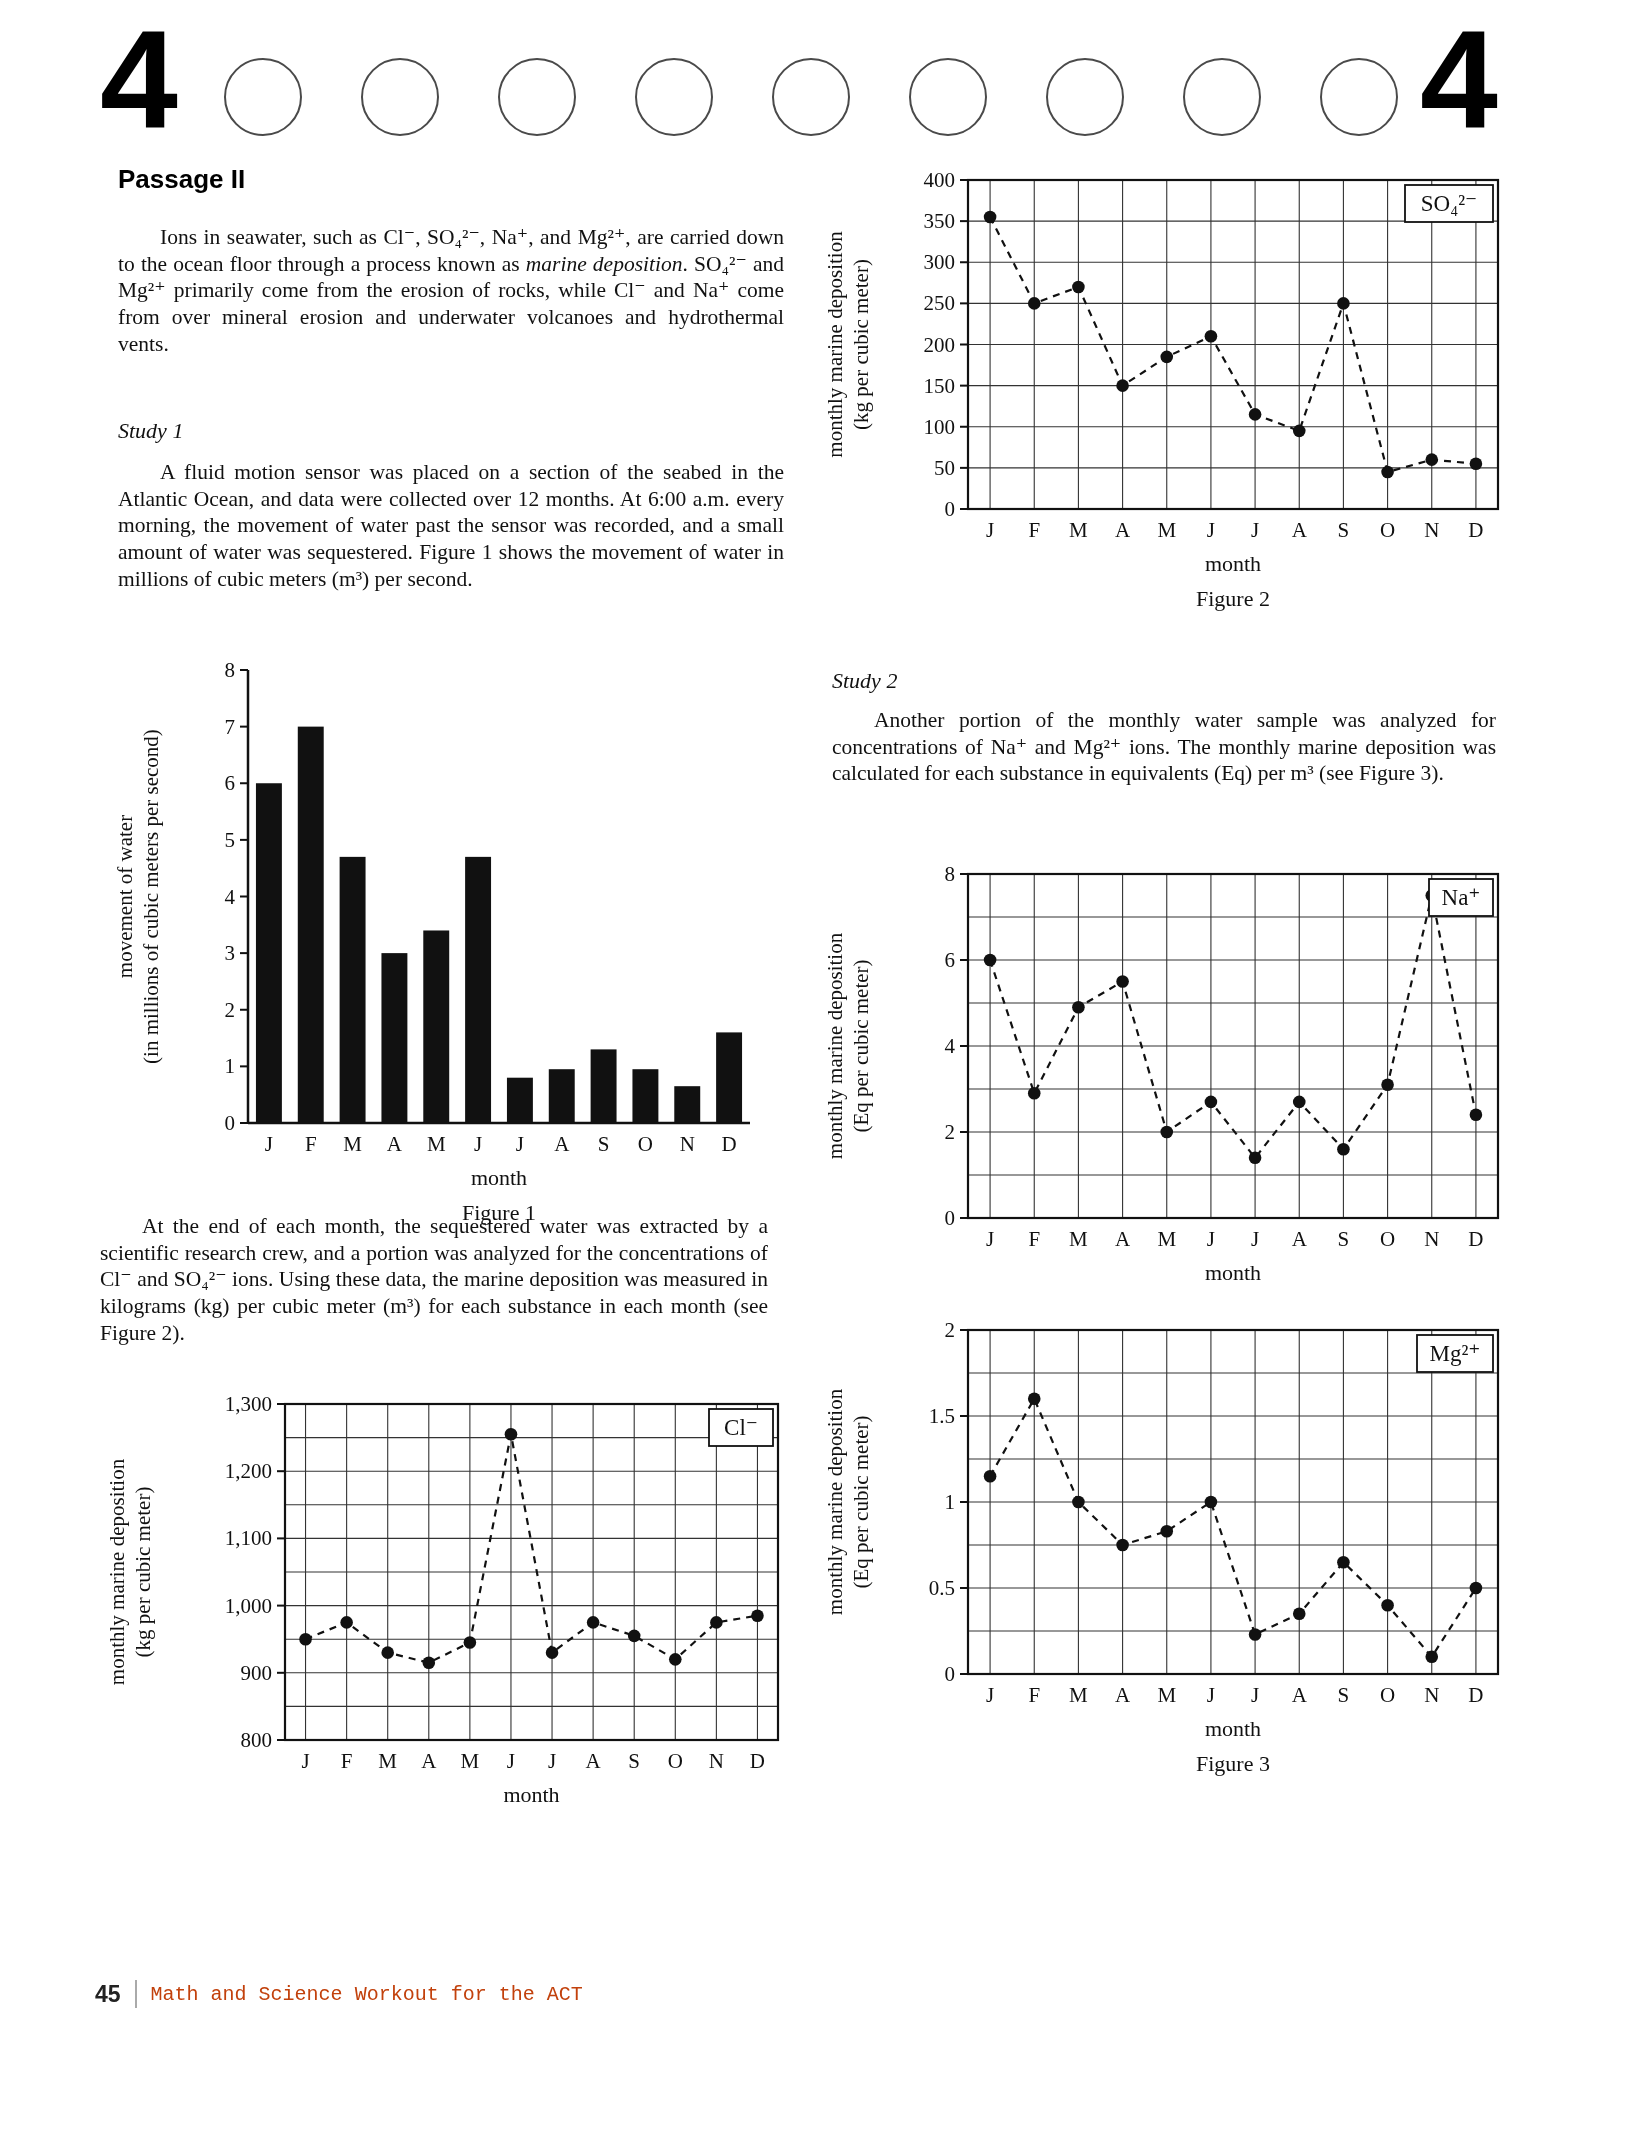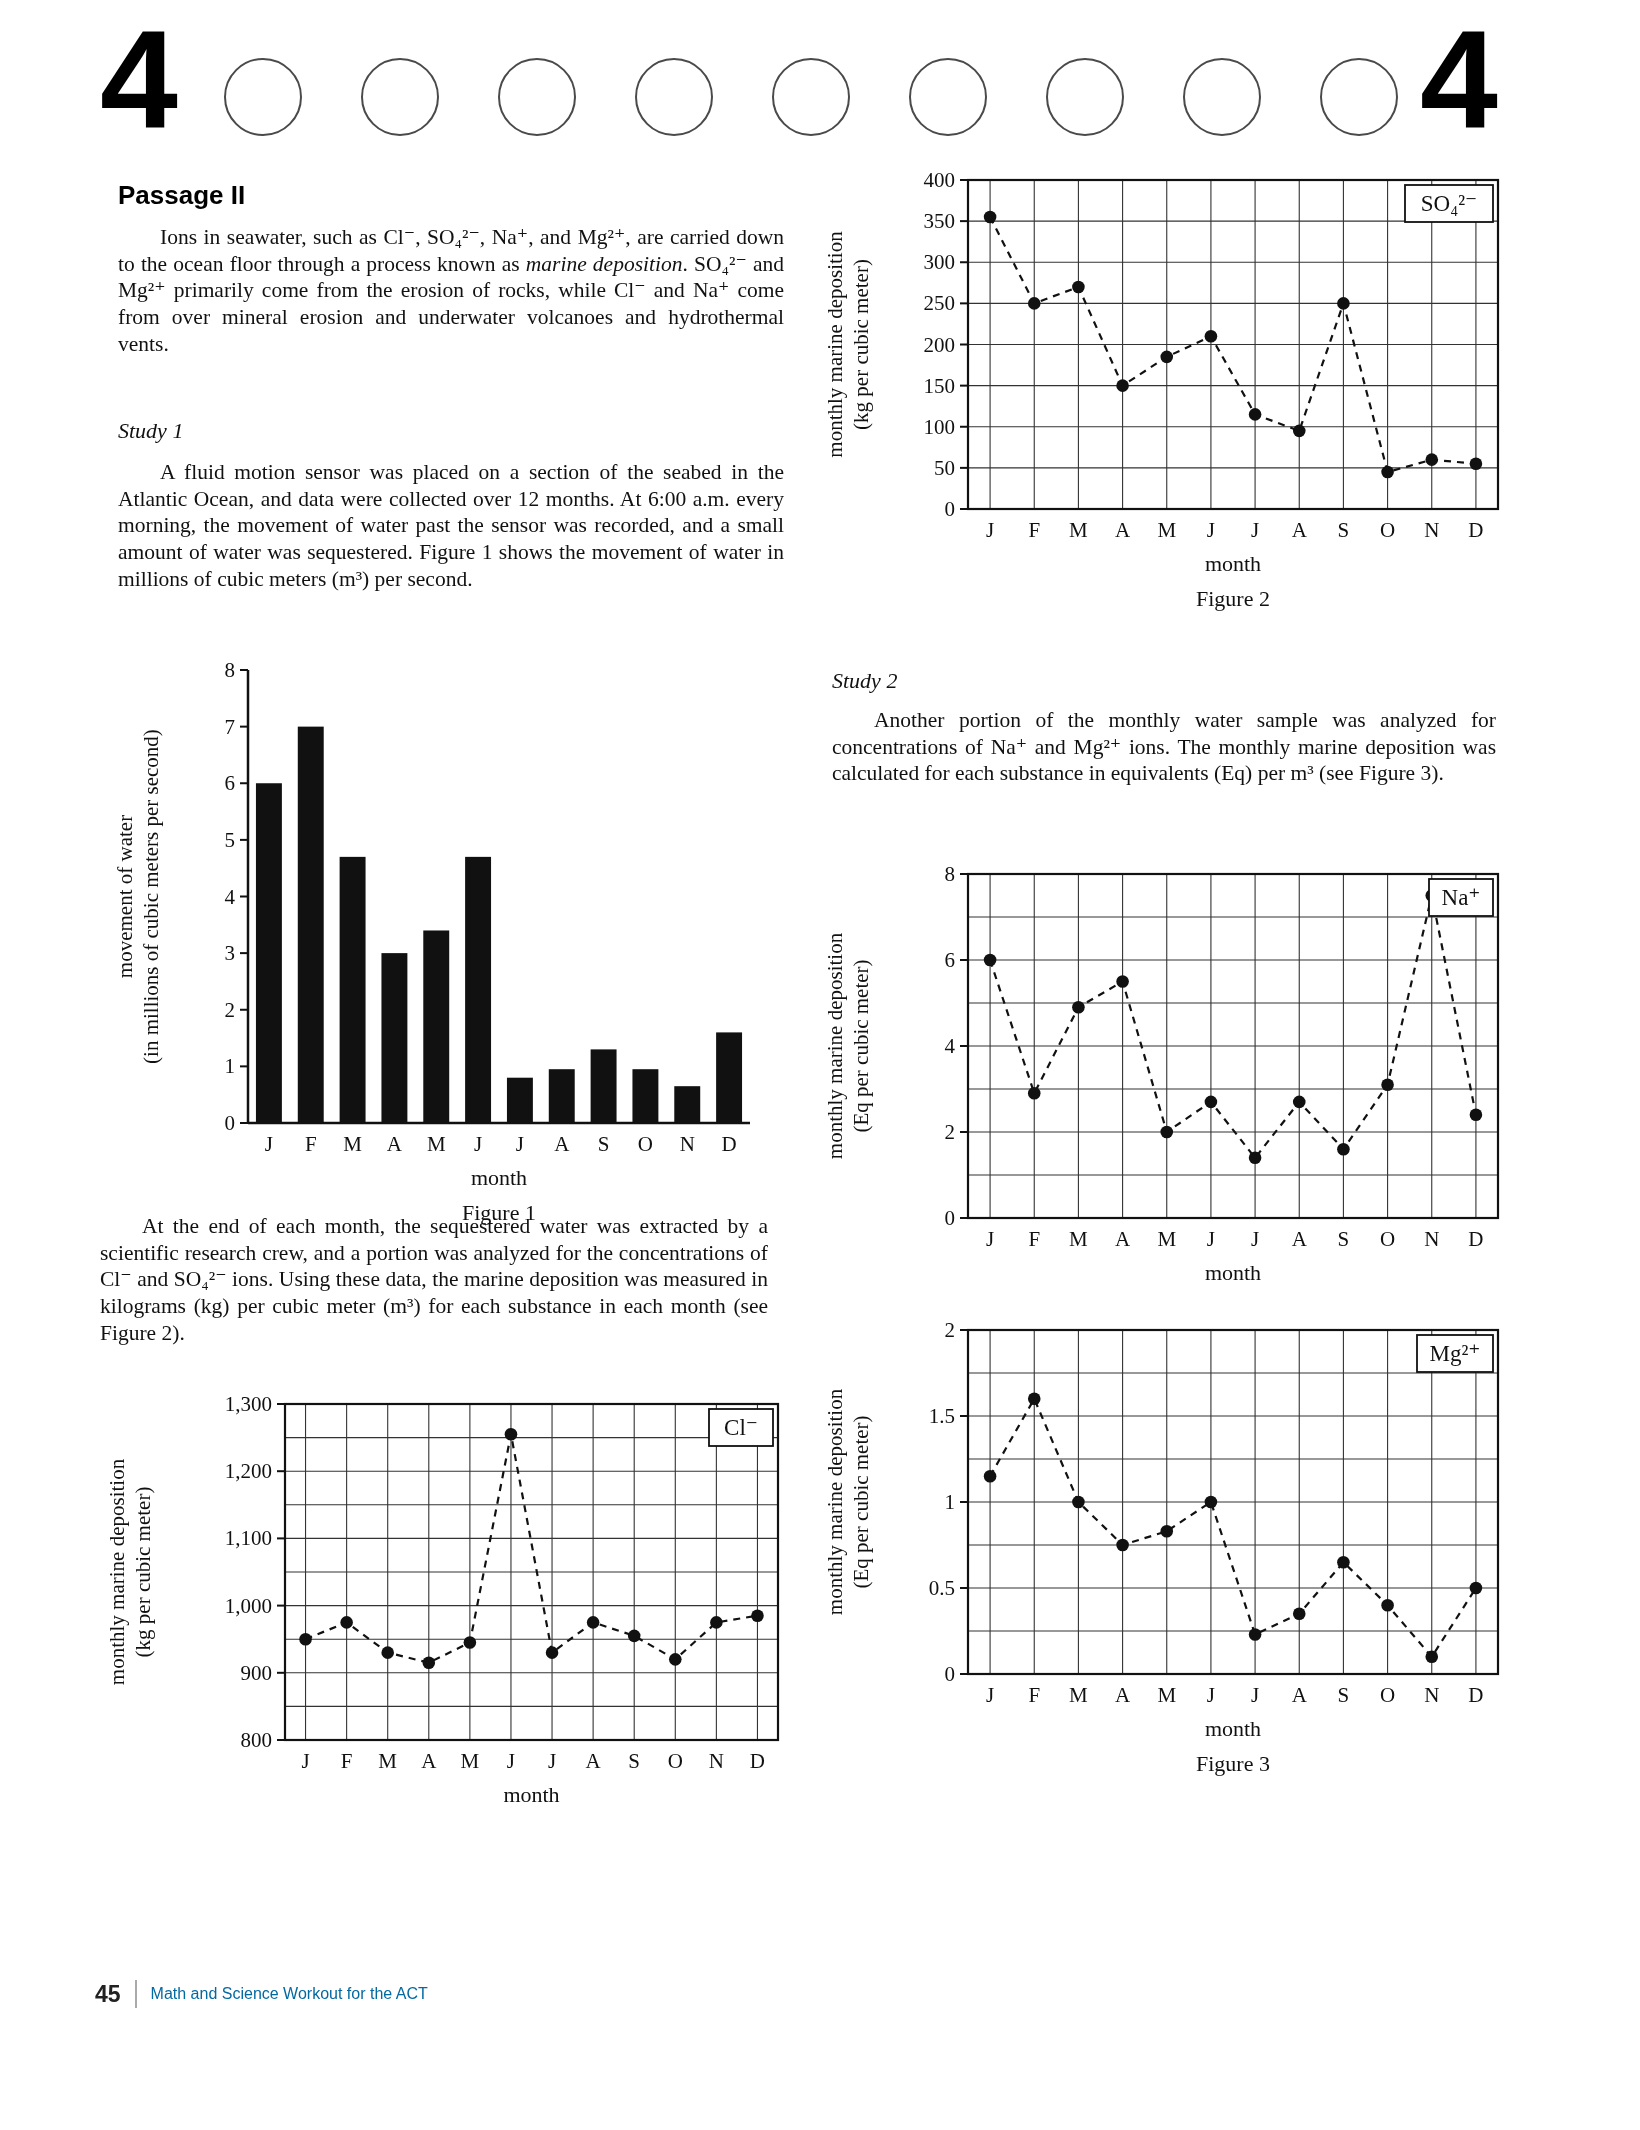--- a/index.html
+++ b/index.html
@@ -15,21 +15,21 @@
   }
   .corner-number.left { left:100px; }
   .corner-number.right { left:1420px; }
   .bubble {
     position:absolute; top:58px; width:78px; height:78px;
     border:2px solid #4a4a4a; border-radius:50%; background:#fff;
   }
   .passage-heading {
     position:absolute; left:118px; top:164px;
     font-family:"Liberation Sans","DejaVu Sans",sans-serif;
-    font-size:26px; font-weight:bold; color:#000;margin-top:16px;
+    font-size:26px; font-weight:bold; color:#000;
   }
   .body-para {
     position:absolute; font-size:21.5px; line-height:1.24;
     text-align:justify; text-indent:42px; color:#111;
   }
   .body-para em { font-style:italic; }
   #intro       { left:118px; top:224px;  width:666px; }
   #study1-para { left:118px; top:459px;  width:666px; }
   #mid-para    { left:100px; top:1213px; width:668px; }
   #study2-para { left:832px; top:707px;  width:664px; }
@@ -41,21 +41,21 @@
   #chart-so4  { left:818px; top:166px; }
   #chart-cl   { left:100px; top:1390px; }
   #chart-na   { left:818px; top:860px; }
   #chart-mg   { left:818px; top:1316px; }
   .footer {
     position:absolute; left:95px; top:1980px; display:flex; align-items:center;
     font-family:"Liberation Sans","DejaVu Sans",sans-serif;
   }
   .footer .pg { font-weight:bold; font-size:23px; color:#222; }
   .footer .divider { width:0; height:28px; border-left:2px solid #aaa; margin:0 14px; }
-  .footer .title { font-size:16px; color:#0369a1; }
+  .footer .title { font-size:20px; color:#c2410c;font-family:Liberation Mono, monospace; }
 </style>
 </head>
 <body>
 
 <div class="page">
 
   <div class="corner-number left">4</div>
   <div id="bubbles">
       <div class="bubble" style="left: 224px;"></div>
       <div class="bubble" style="left: 361px;"></div>

